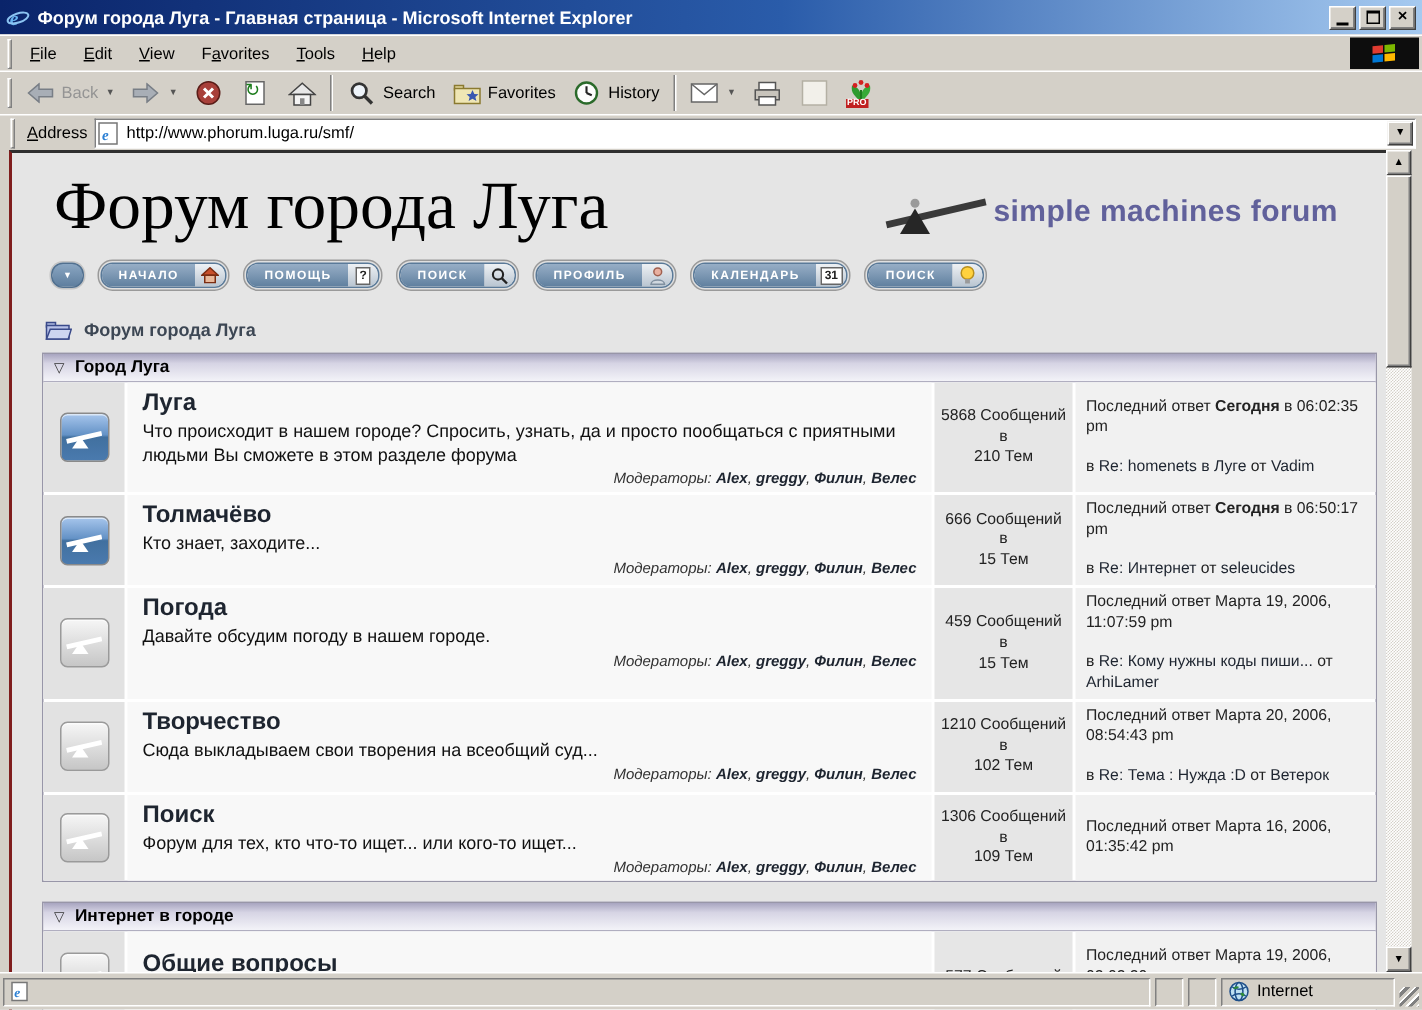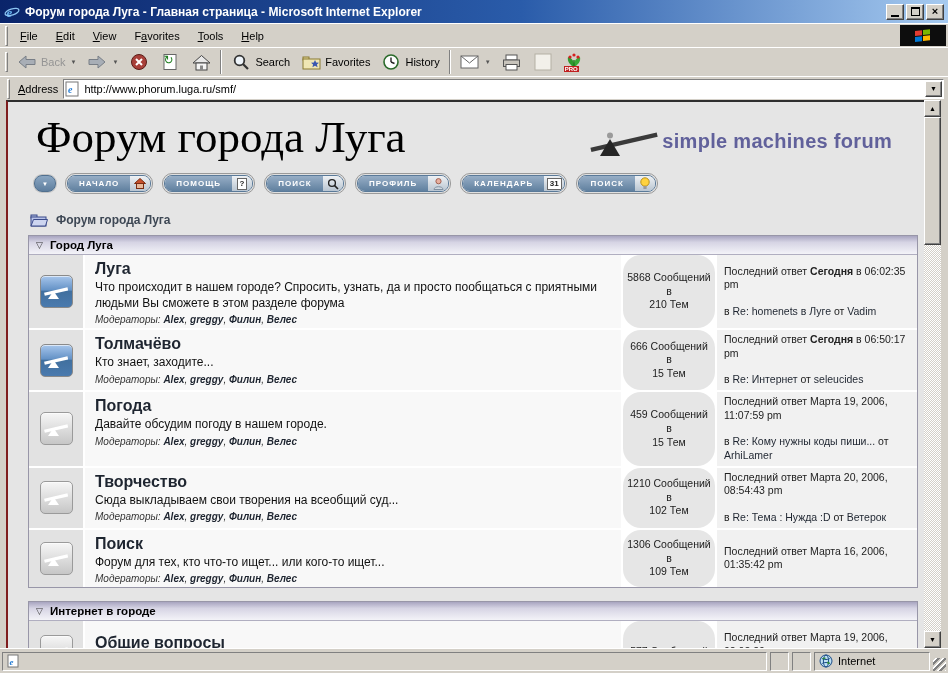--- a/index.html
+++ b/index.html
@@ -73,26 +73,26 @@
     border-bottom:1px solid #b0aec0;display:flex;align-items:center;gap:7px;padding:0 7px;font-size:11.5px;}
   .tri{font-size:9px;color:#333;line-height:1;}
   .cat-title{font-weight:bold;color:#000;}
 
   .brow{display:grid;grid-template-columns:54px 1fr 92px 200px;column-gap:2px;background:#fff;}
   .brow + .brow{margin-top:2px;}
   .r1{min-height:70px;} .r2,.r3,.r4,.r5{min-height:56px;}
   .bc-icon{background:#e2e2e2;display:flex;align-items:center;justify-content:center;}
   .bc-info{background:#f8f8f8;padding:5px 10px 3px 10px;}
   .bc-stats{background:#e6e6e6;display:flex;flex-direction:column;justify-content:center;align-items:center;
-    font-size:10.5px;line-height:1.3;color:#222;text-align:center;padding:2px;border-radius:18px;}
+    font-size:10.5px;line-height:1.3;color:#222;text-align:center;padding:2px;}
   .bc-last{background:#f1f1f1;display:flex;flex-direction:column;justify-content:center;
     padding:3px 7px;font-size:10.5px;line-height:1.3;color:#222;}
   .bname{font-size:16px;font-weight:bold;}
   .bdesc{font-size:12px;margin-top:2px;color:#111;line-height:1.3;}
-  .bmods{font-size:10px;font-style:italic;margin-top:3px;color:#333;}
+  .bmods{font-size:10px;font-style:italic;margin-top:3px;color:#333;text-align:right;}
   .bmods a{font-weight:bold;}
   .bicon{width:33px;height:33px;border-radius:5px;border:1px solid #8a8a8a;
     display:flex;align-items:center;justify-content:center;box-shadow:inset 0 1px 0 rgba(255,255,255,.6);}
   .bicon.new{background:linear-gradient(#a7c6ec 0%,#6492c6 45%,#41709f 50%,#4a7aae 100%);}
   .bicon.old{background:linear-gradient(#f6f6f6,#c6c6c6);border-color:#9a9a9a;}
   .lp2{margin-top:13px;}
 
   .cut{height:90px;}
   .cut .bc-icon{align-items:flex-start;padding-top:14px;}
   .cut .bc-info{padding-top:13px;}

